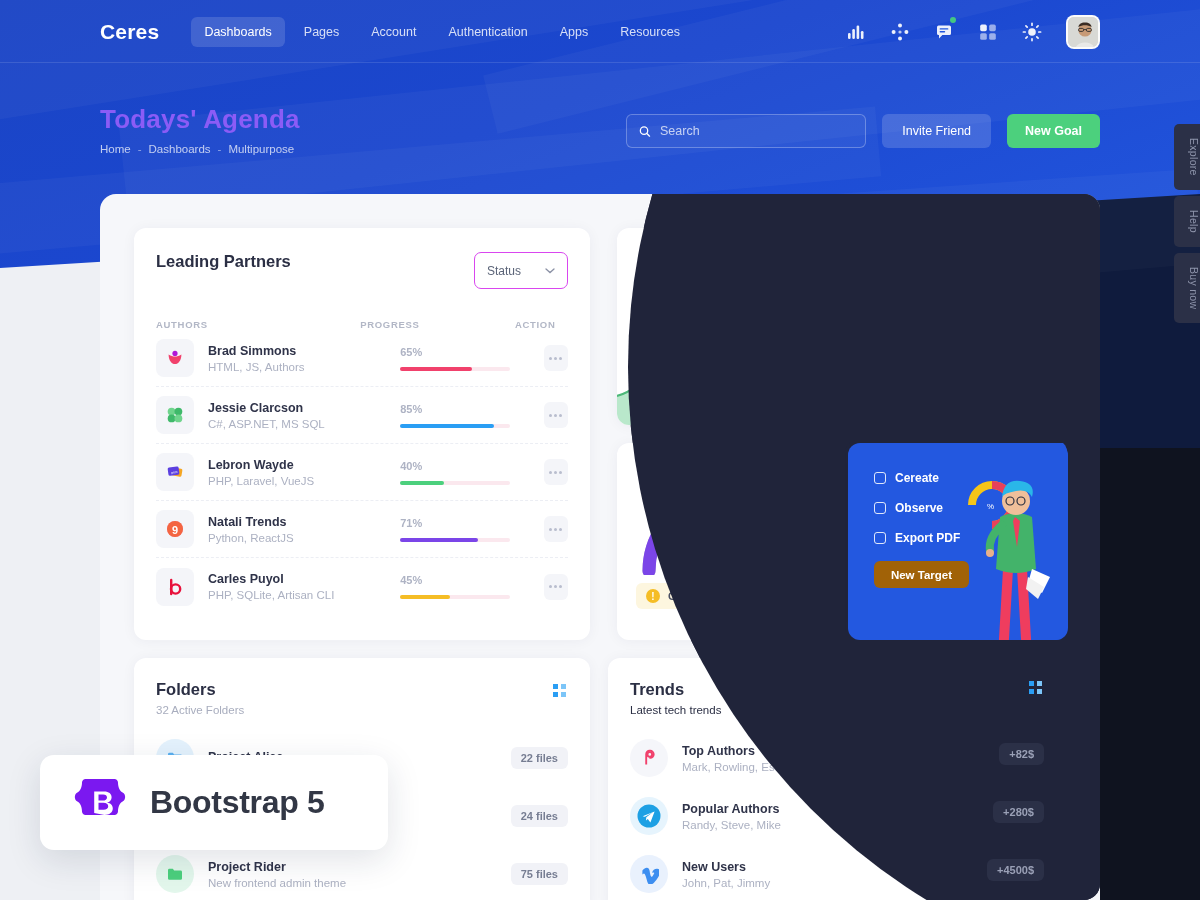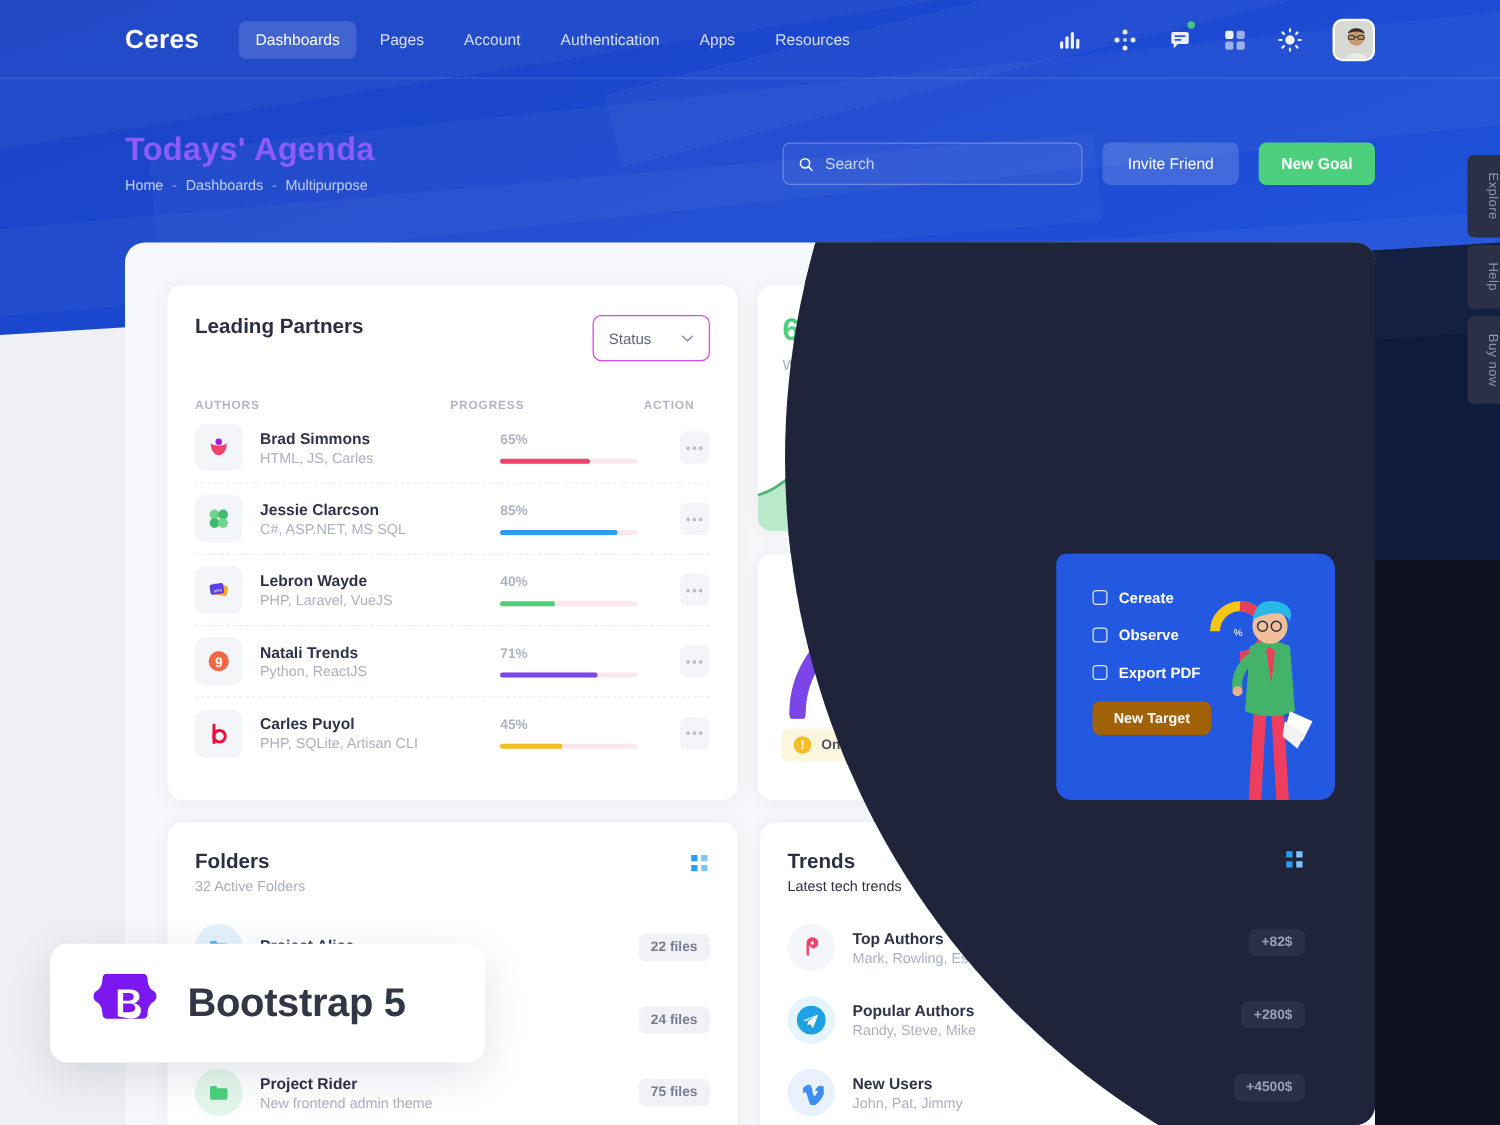--- a/index.html
+++ b/index.html
@@ -98,21 +98,21 @@
   
   .sheet {
     position:absolute; left:100px; top:194px; width:1000px; height:760px;
     background:#f6f7fa; border-radius:16px 16px 0 0; z-index:10;
   }
 
   
   .grid { position:absolute; left:134px; top:228px; width:932px; z-index:20; }
   .card { background:#fff; border-radius:12px; box-shadow:0 1px 14px rgba(30,40,80,.05); }
 
-  .row1 { display:flex; gap:16px; }
+  .row1 { display:flex; gap:27px; }
   .partners { width:456px; height:412px; padding:24px 22px 10px 22px; position:relative; }
   .partners-head { display:flex; align-items:flex-start; justify-content:space-between; }
   .card-title { font-size:16.5px; font-weight:bold; color:#2b2f44; }
   .status-select {
     width:94px; height:37px; border:1px solid #d946ef; border-radius:7px;
     display:flex; align-items:center; justify-content:space-between; padding:0 12px;
     font-size:12px; color:#5b6478; cursor:pointer; background:#fff;
   }
   .tbl-head {
     display:flex; margin-top:30px; font-size:9.5px; letter-spacing:.7px;
@@ -376,21 +376,21 @@
 
         <div class="prow">
           <div class="pavatar">
             <svg width="20" height="20" viewBox="0 0 20 20">
               <path d="M3.6 6.5c0 6 3.2 9.6 6.4 9.6s6.4-3.6 6.4-9.6c-2.3 1.4-4.3 2-6.4 2s-4.1-.6-6.4-2z" fill="#f1416c"></path>
               <circle cx="10" cy="5.4" r="2.6" fill="#b018d8"></circle>
             </svg>
           </div>
           <div class="col-a" style="width:204px">
             <div class="pname">Brad Simmons</div>
-            <div class="pskill">HTML, JS, Carles</div>
+            <div class="pskill">HTML, JS, Authors</div>
           </div>
           <div class="col-p">
             <div class="ppct">65%</div>
             <div class="ptrack">
               <div class="pfill" style="width:71.5px;background:#f1416c"></div>
             </div>
           </div>
           <div class="dots-btn">
               <b></b>
               <b></b>

